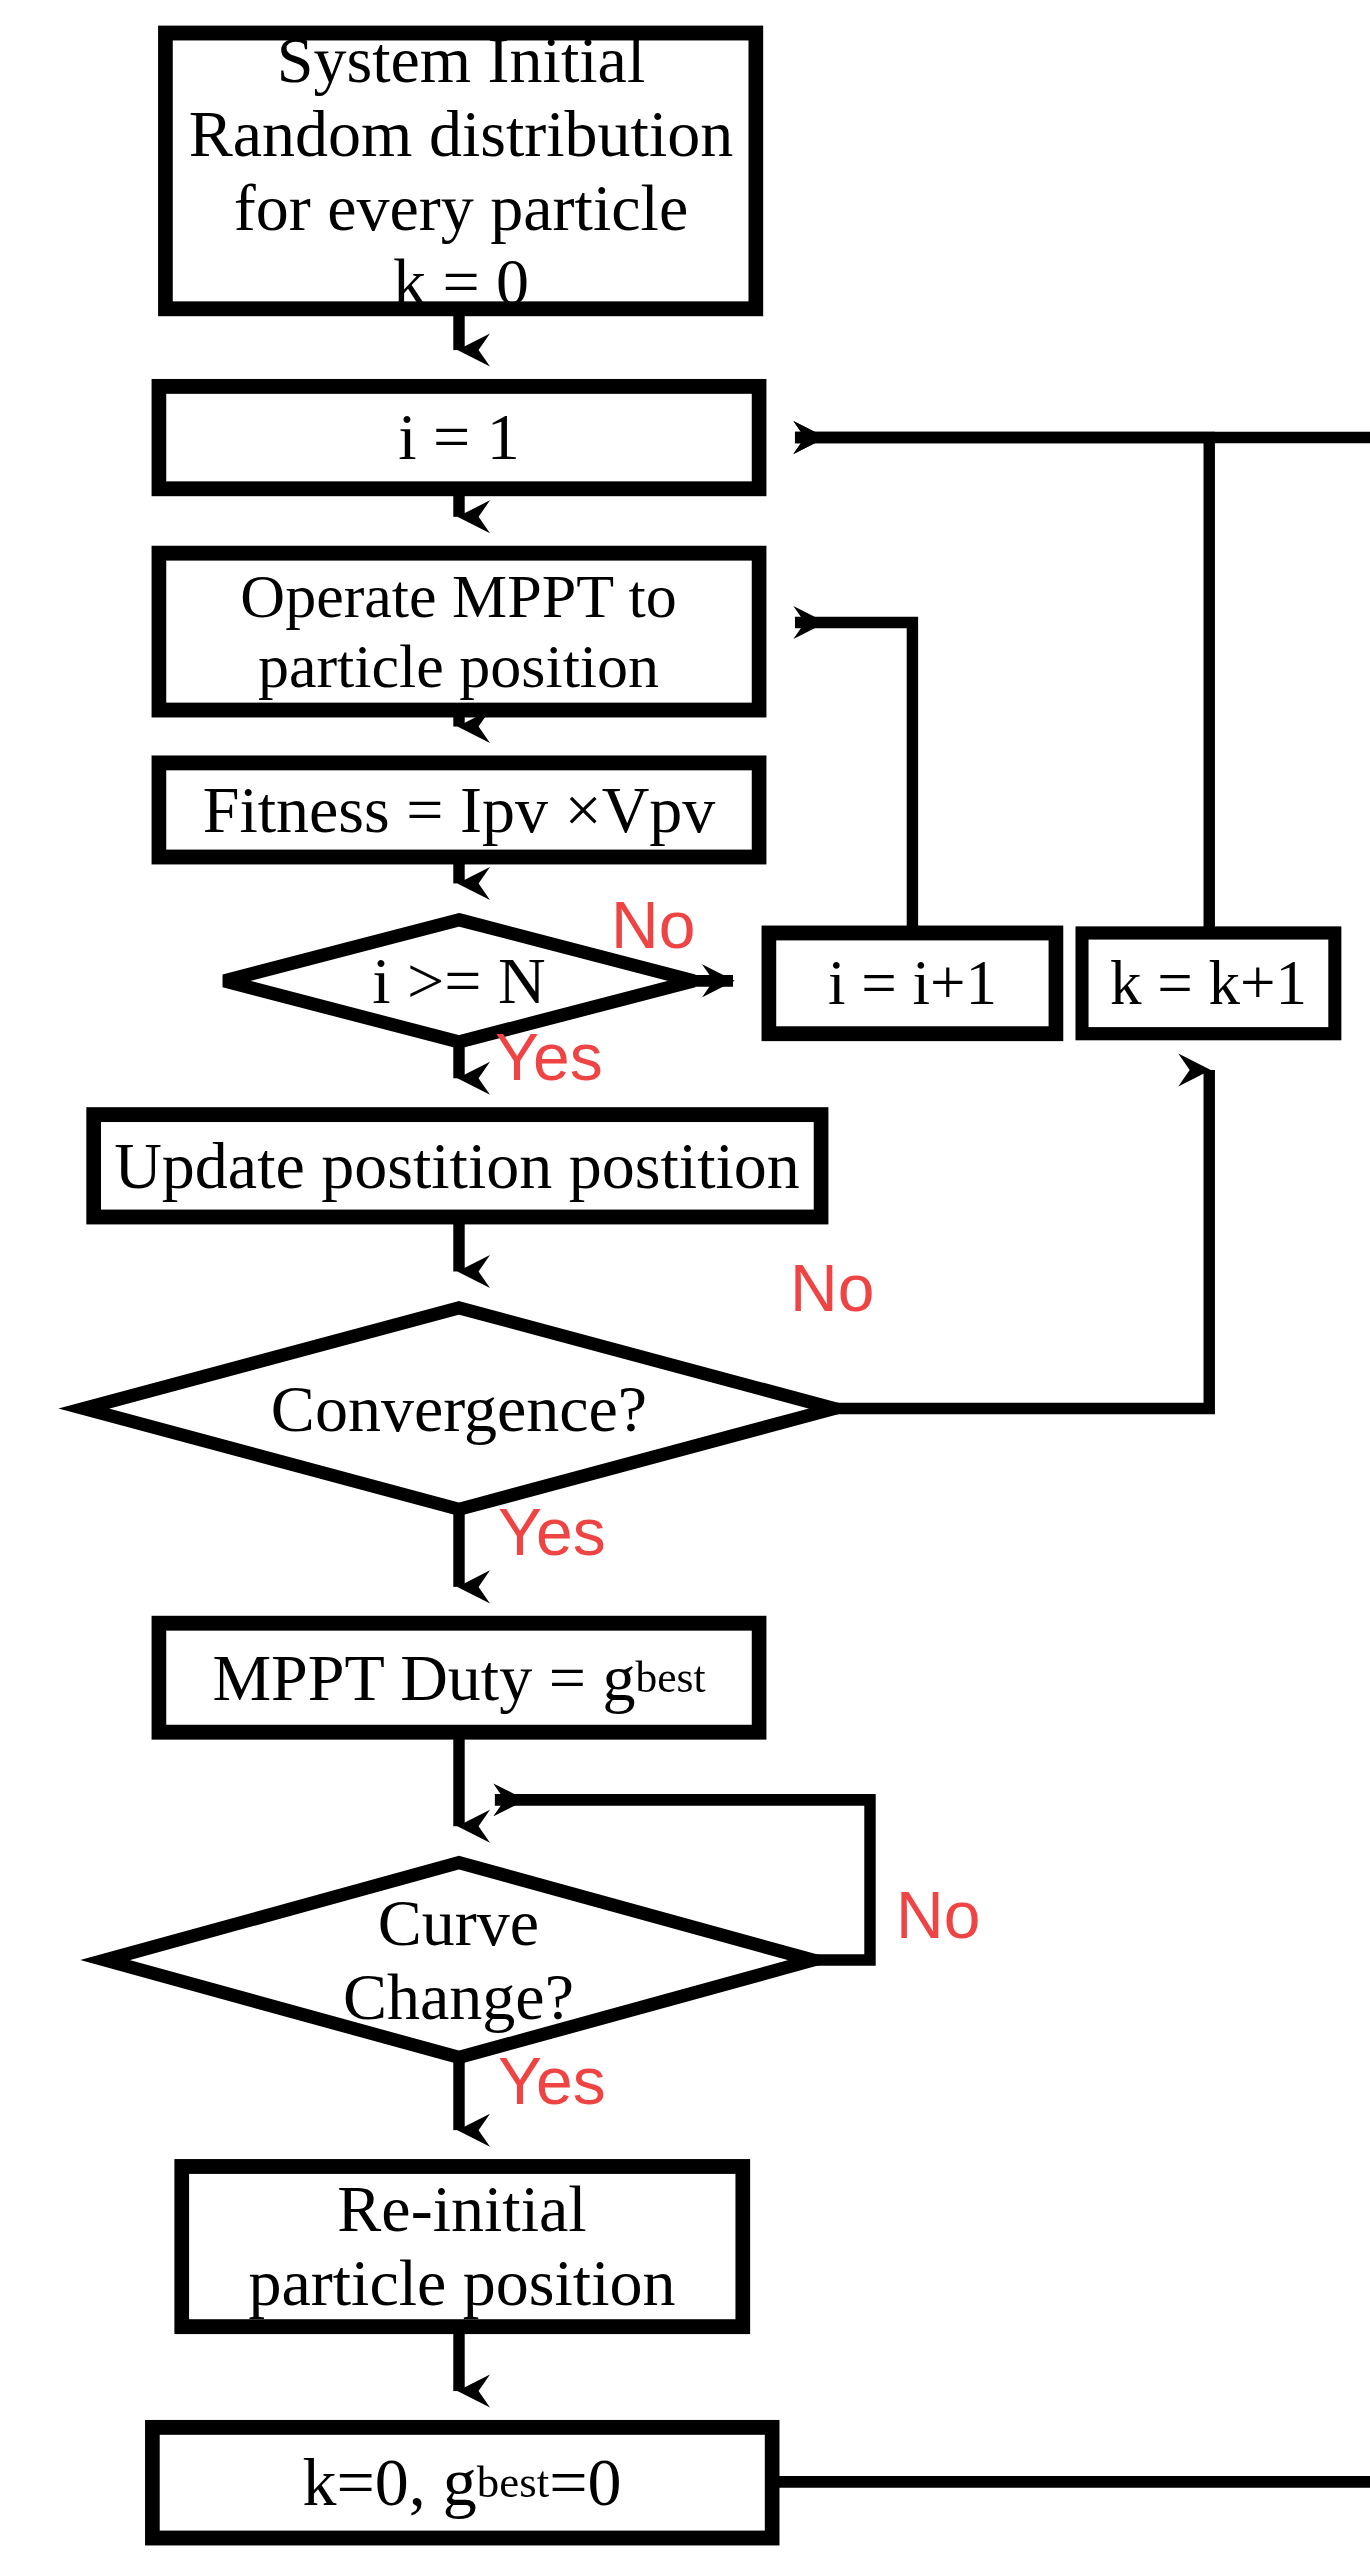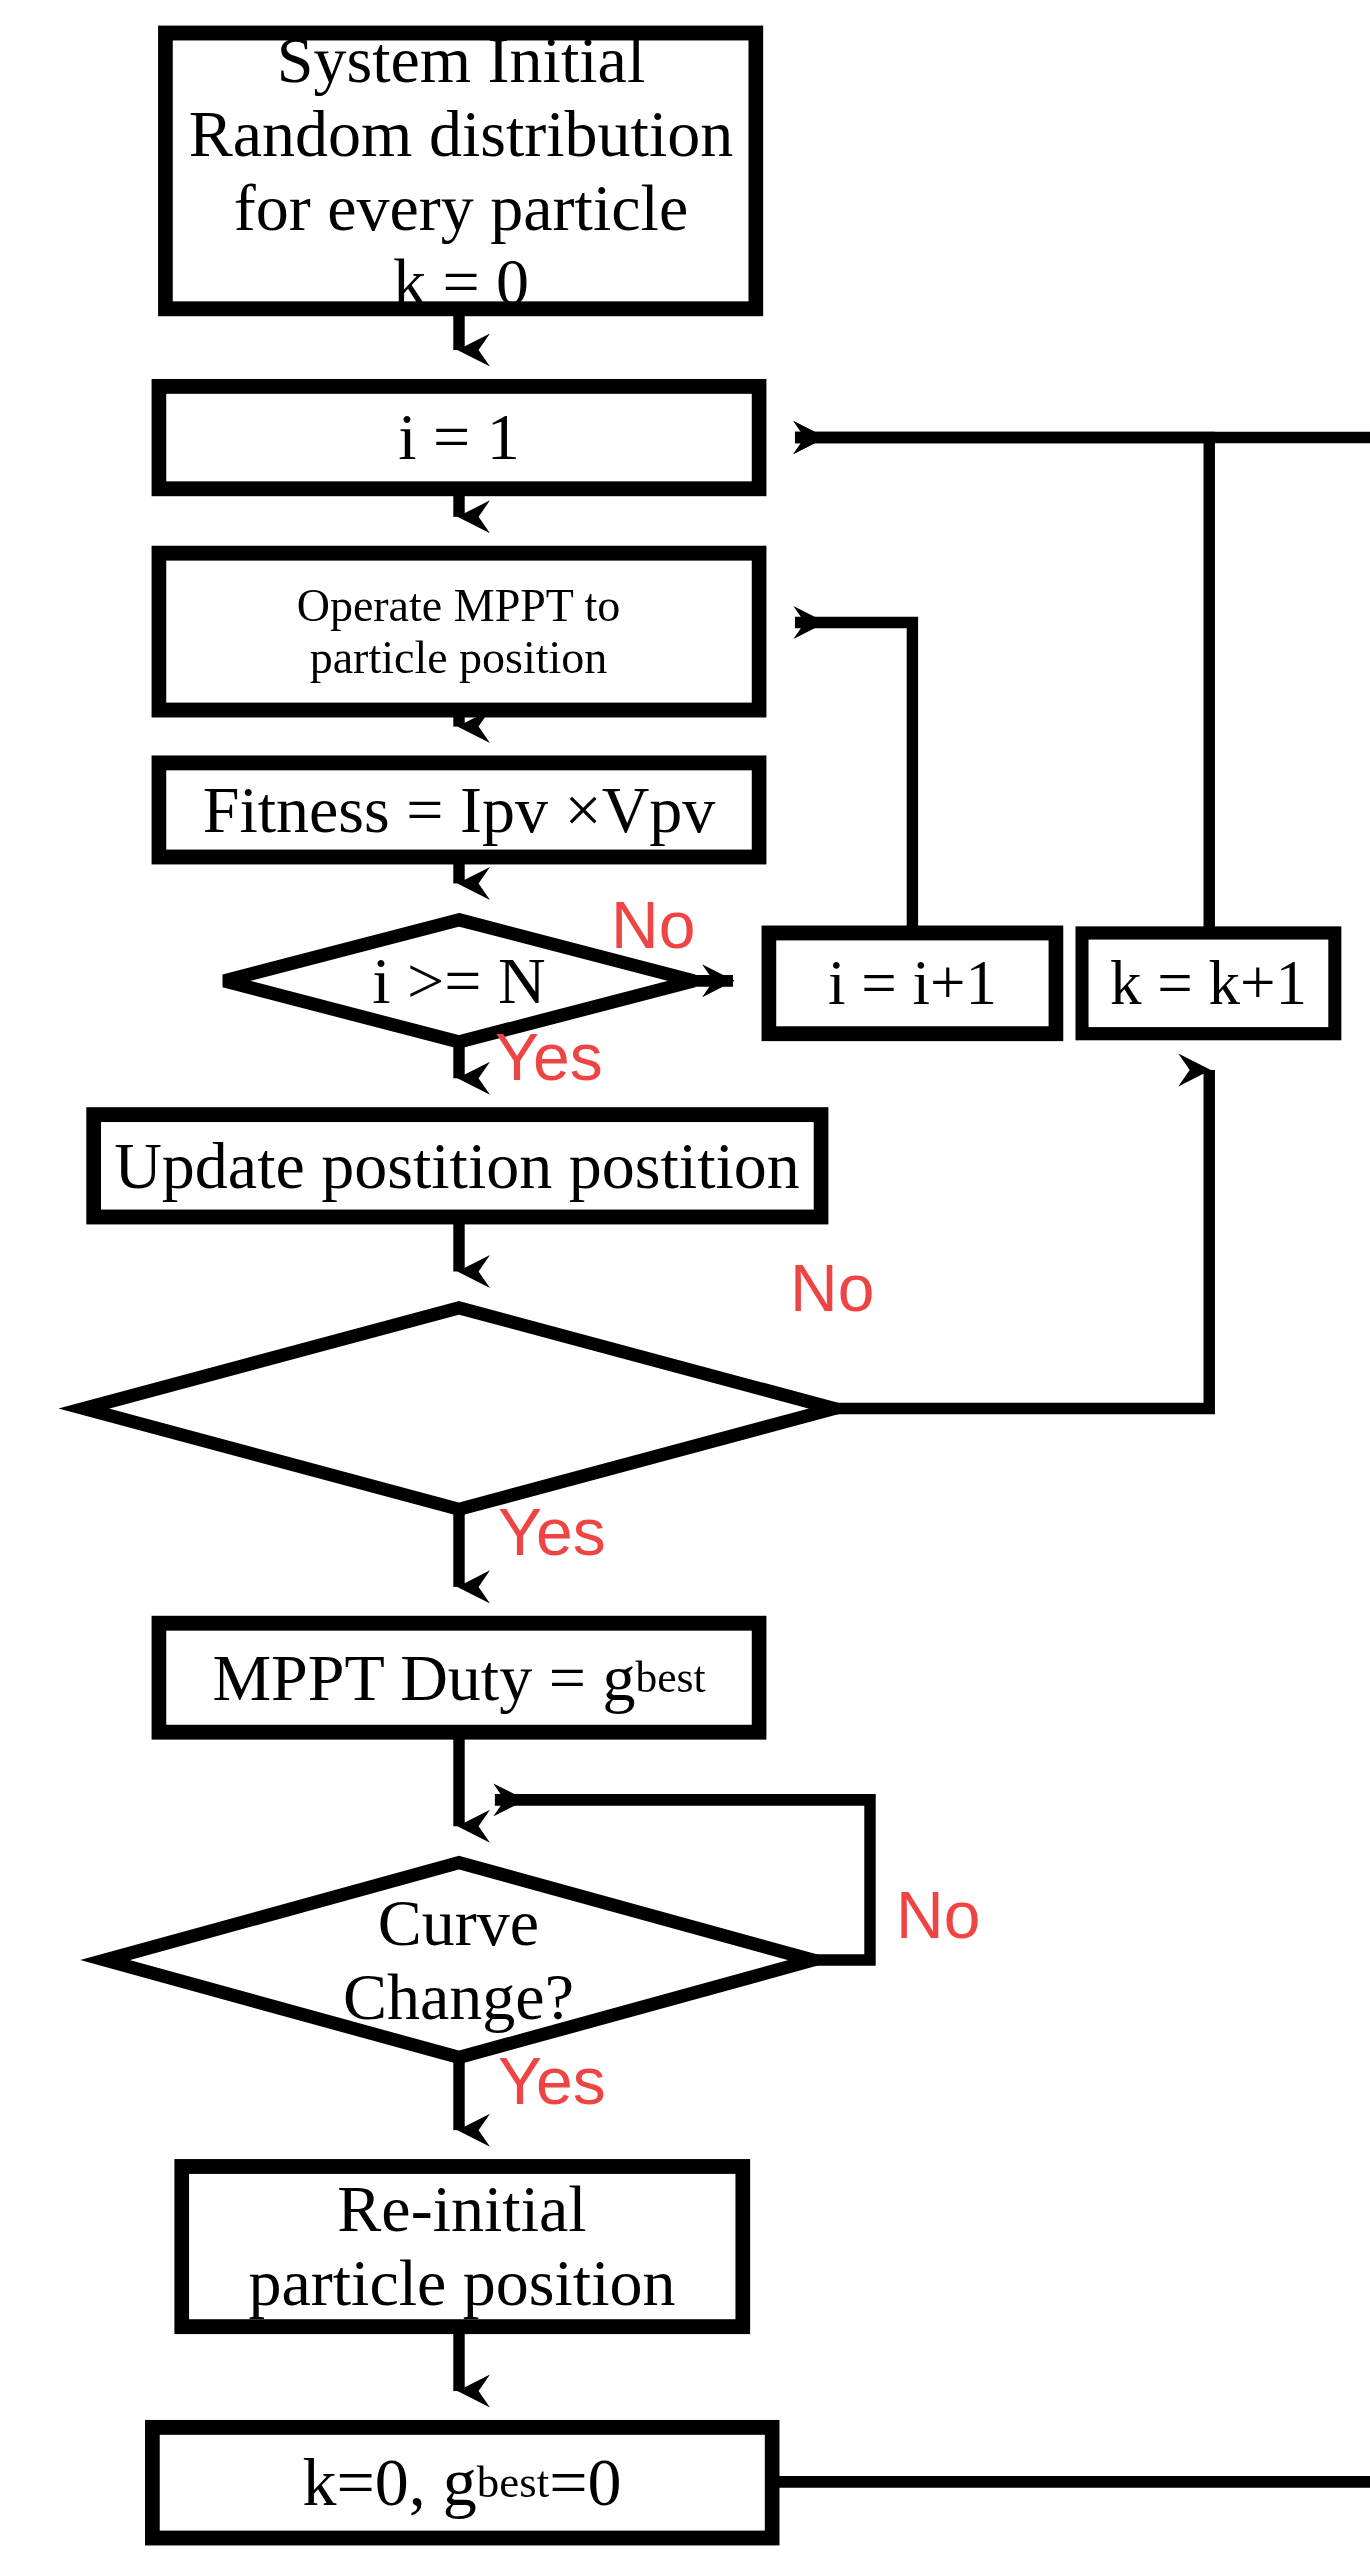--- a/index.html
+++ b/index.html
@@ -115,33 +115,34 @@
     </g>
   </svg>
 
   <div class="node-text" style="left: 134px; top: 33px; width: 558px; height: 276px; font-size: 66px;">System Initial
 Random distribution
 for every particle
 k = 0</div>
 
   <div class="node-text" style="left: 111px; top: 386px; width: 600px; height: 102px; font-size: 66px;">i = 1</div>
 
-  <div class="node-text" style="left: 117px; top: 553px; width: 587px; height: 157px; font-size: 46px;">Operate MPPT to
+  <div class="node-text" style="left: 117px; top: 553px; width: 587px; height: 157px; font-size: 62px;">Operate MPPT to
 particle position</div>
 
   <div class="node-text" style="left: 111px; top: 763px; width: 600px; height: 94px; font-size: 66px;">Fitness = Ipv ×Vpv</div>
 
   <div class="node-text" style="left: 248px; top: 933px; width: 326px; height: 96px; font-size: 66px;">i &gt;= N</div>
 
   <div class="node-text" style="left: 721px; top: 933px; width: 287px; height: 101px; font-size: 63px;">i = i+1</div>
 
   <div class="node-text" style="left: 1034px; top: 933px; width: 253px; height: 101px; font-size: 63px;">k = k+1</div>
 
   <div class="node-text" style="left: 52px; top: 1115px; width: 714px; height: 102px; font-size: 66px;">Update postition postition</div>
 
+  <div class="node-text" style="left: 150px; top: 1361px; width: 522px; height: 96px; font-size: 66px;">Convergence?</div>
 
   <div class="node-text" style="left: 111px; top: 1623px; width: 600px; height: 109px; font-size: 66px;"><span>MPPT Duty = g</span><span class="sub">best</span></div>
 
   <div class="node-text" style="left: 215px; top: 1882px; width: 391px; height: 155px; font-size: 66px;">Curve
 Change?</div>
 
   <div class="node-text" style="left: 140px; top: 2166px; width: 548px; height: 160px; font-size: 66px;">Re-initial
 particle position</div>
 
   <div class="node-text" style="left: 104px; top: 2427px; width: 620px; height: 111px; font-size: 68px;"><span>k=0, g</span><span class="sub">best</span><span>=0</span></div>

